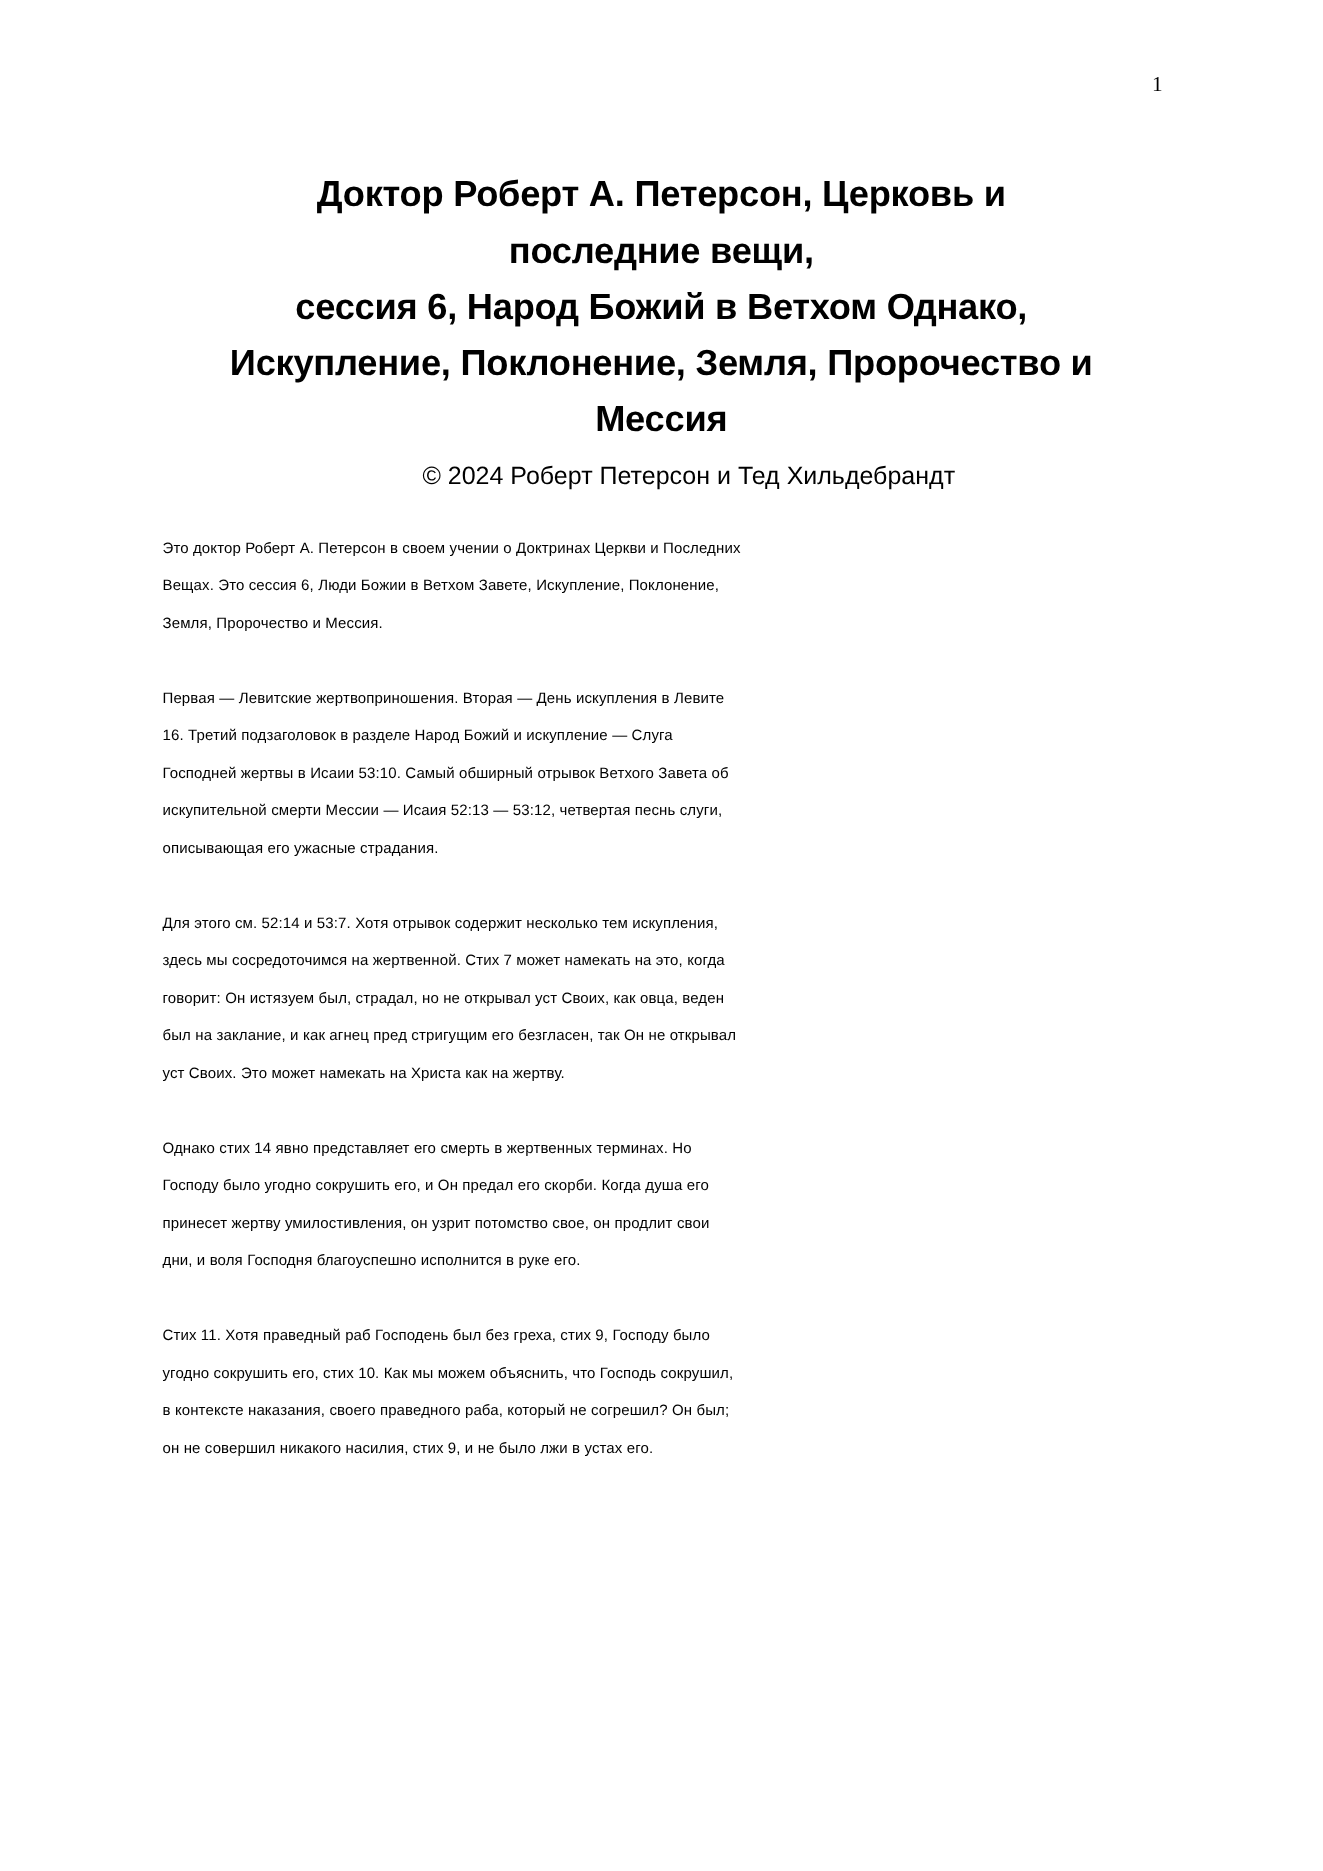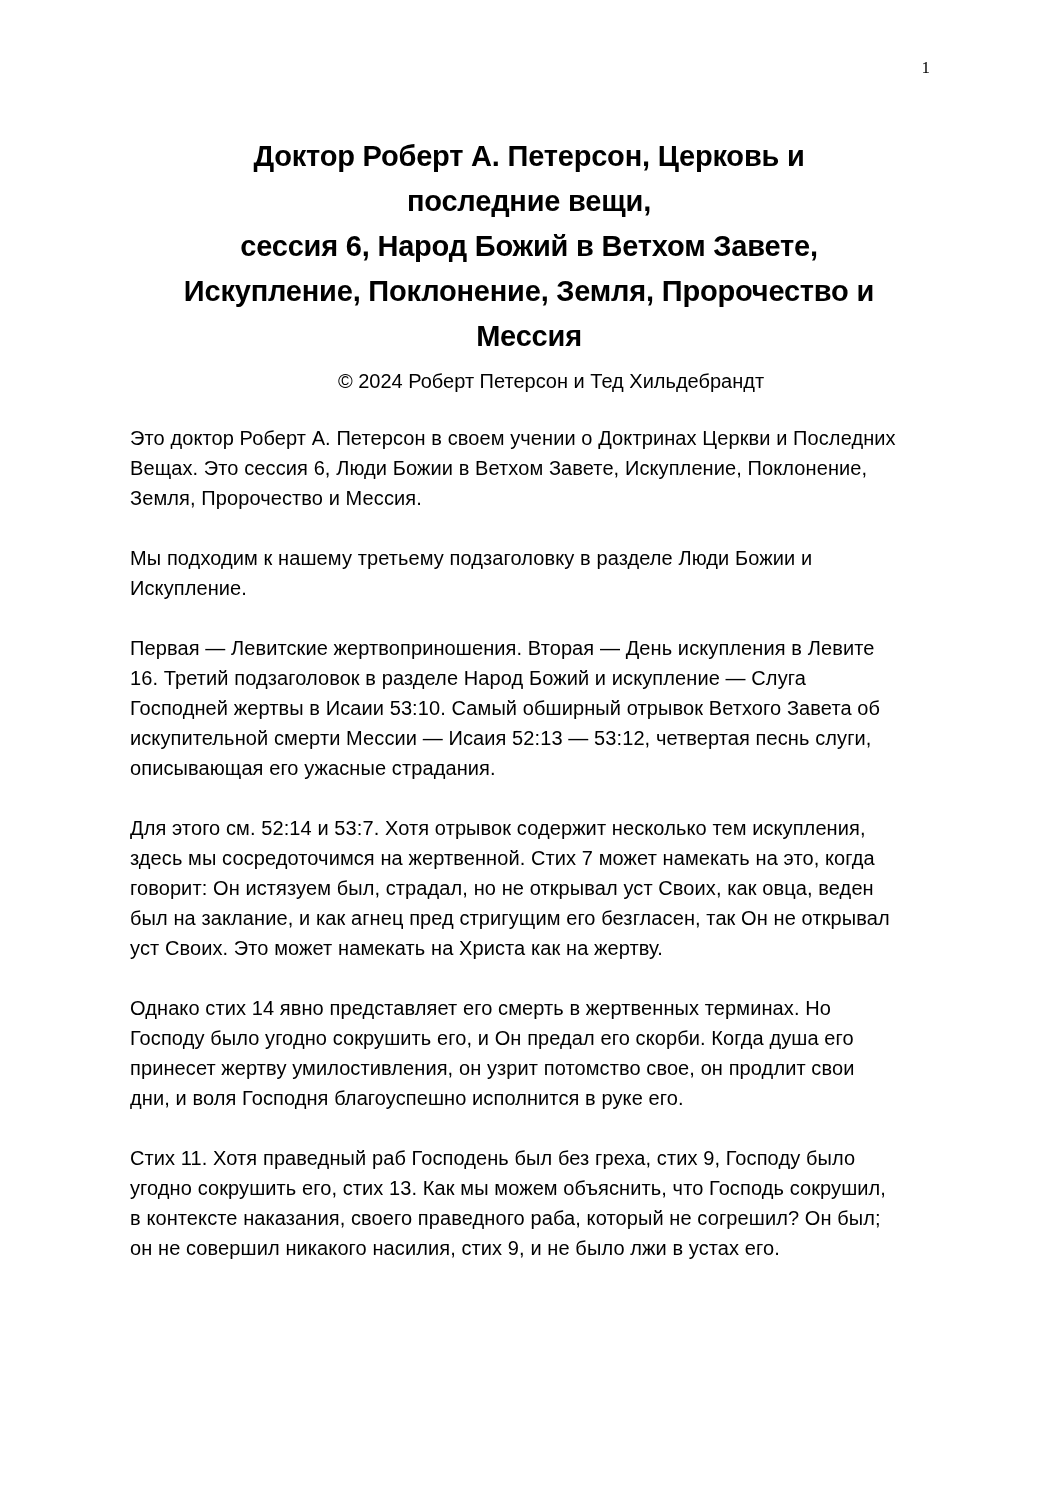--- a/index.html
+++ b/index.html
@@ -38,63 +38,61 @@
   .copyright {
     text-align: center;
     font-size: 20px;
     line-height: 30px;
     margin-top: 7px;
     white-space: pre-line;
     padding-left: 44px;
   }
   .body-text {
     margin: 27px 128px 0 130px;
-    font-size: 20px;
+    font-size: 12px;
     line-height: 30px;
   }
   .body-text p {
     margin: 0 0 30px 0;
     white-space: pre-line;
     letter-spacing: 0.1px;
   }
 </style>
 </head>
 <body>
 
 <div class="page">
 
   <div class="page-number">1</div>
 
   <h1 class="doc-title">Доктор Роберт А. Петерсон, Церковь и
 последние вещи,
-сессия 6, Народ Божий в Ветхом Завете,
+сессия 6, Народ Божий в Ветхом Однако,
 Искупление, Поклонение, Земля, Пророчество и
 Мессия</h1>
 
   <div class="copyright">© 2024 Роберт Петерсон и Тед Хильдебрандт</div>
 
   <div class="body-text">
     <p>Это доктор Роберт А. Петерсон в своем учении о Доктринах Церкви и Последних
 Вещах. Это сессия 6, Люди Божии в Ветхом Завете, Искупление, Поклонение,
 Земля, Пророчество и Мессия.</p>
-    <p>Мы подходим к нашему третьему подзаголовку в разделе Люди Божии и
-Искупление.</p>
     <p>Первая — Левитские жертвоприношения. Вторая — День искупления в Левите
 16. Третий подзаголовок в разделе Народ Божий и искупление — Слуга
 Господней жертвы в Исаии 53:10. Самый обширный отрывок Ветхого Завета об
 искупительной смерти Мессии — Исаия 52:13 — 53:12, четвертая песнь слуги,
 описывающая его ужасные страдания.</p>
     <p>Для этого см. 52:14 и 53:7. Хотя отрывок содержит несколько тем искупления,
 здесь мы сосредоточимся на жертвенной. Стих 7 может намекать на это, когда
 говорит: Он истязуем был, страдал, но не открывал уст Своих, как овца, веден
 был на заклание, и как агнец пред стригущим его безгласен, так Он не открывал
 уст Своих. Это может намекать на Христа как на жертву.</p>
     <p>Однако стих 14 явно представляет его смерть в жертвенных терминах. Но
 Господу было угодно сокрушить его, и Он предал его скорби. Когда душа его
 принесет жертву умилостивления, он узрит потомство свое, он продлит свои
 дни, и воля Господня благоуспешно исполнится в руке его.</p>
     <p>Стих 11. Хотя праведный раб Господень был без греха, стих 9, Господу было
-угодно сокрушить его, стих 13. Как мы можем объяснить, что Господь сокрушил,
+угодно сокрушить его, стих 10. Как мы можем объяснить, что Господь сокрушил,
 в контексте наказания, своего праведного раба, который не согрешил? Он был;
 он не совершил никакого насилия, стих 9, и не было лжи в устах его.</p>
   </div>
 
 </div>
 
 </body></html>

